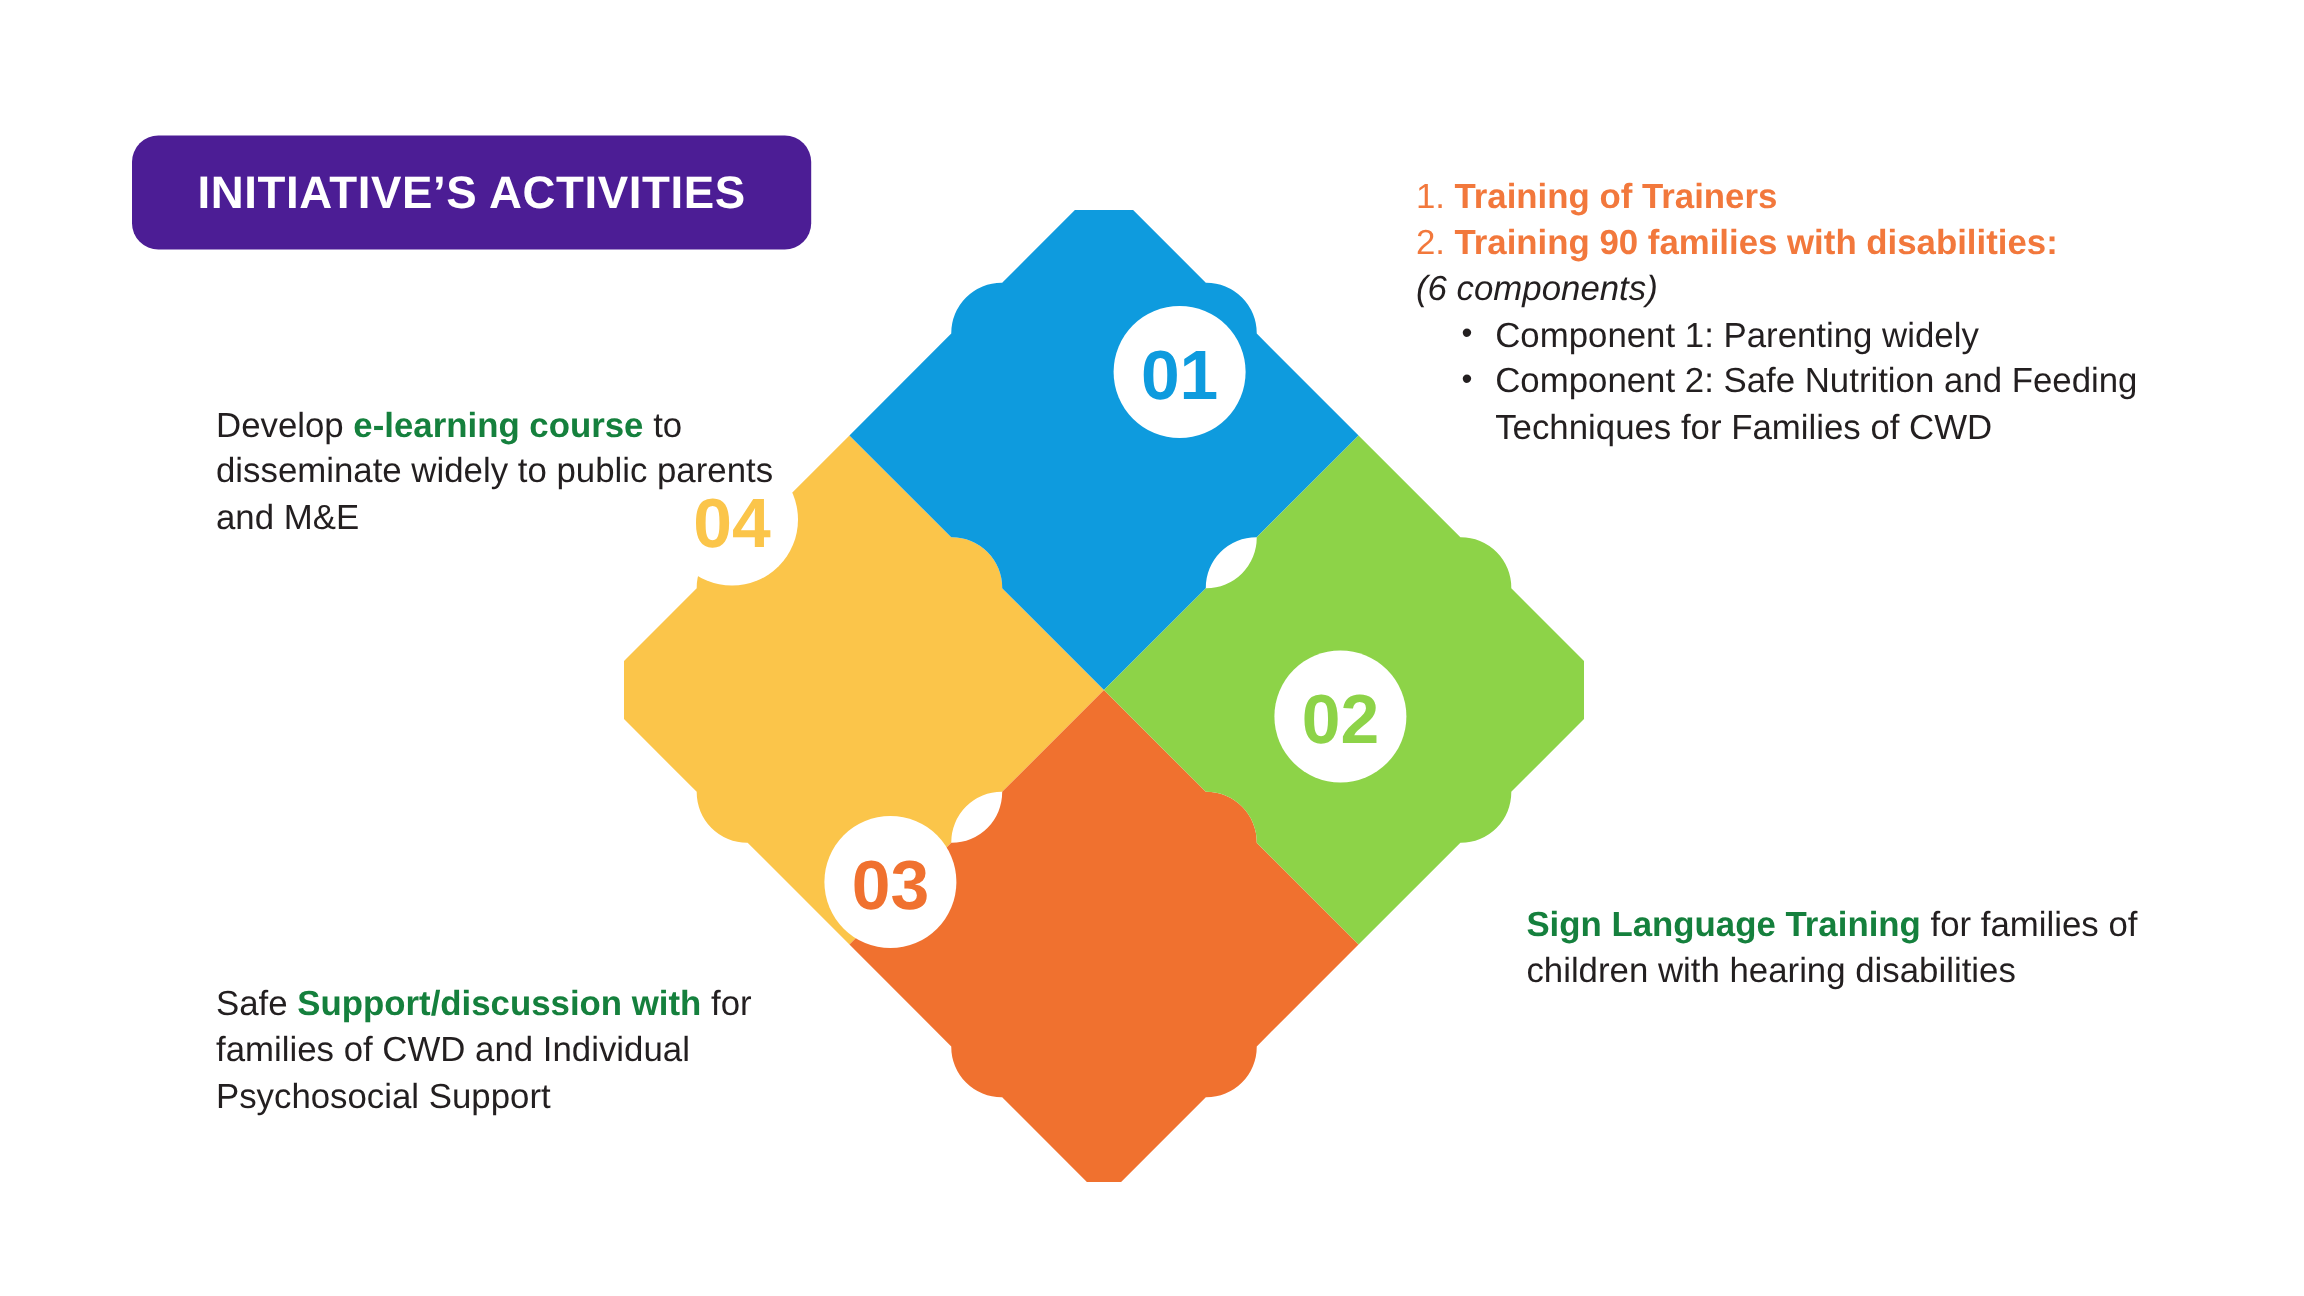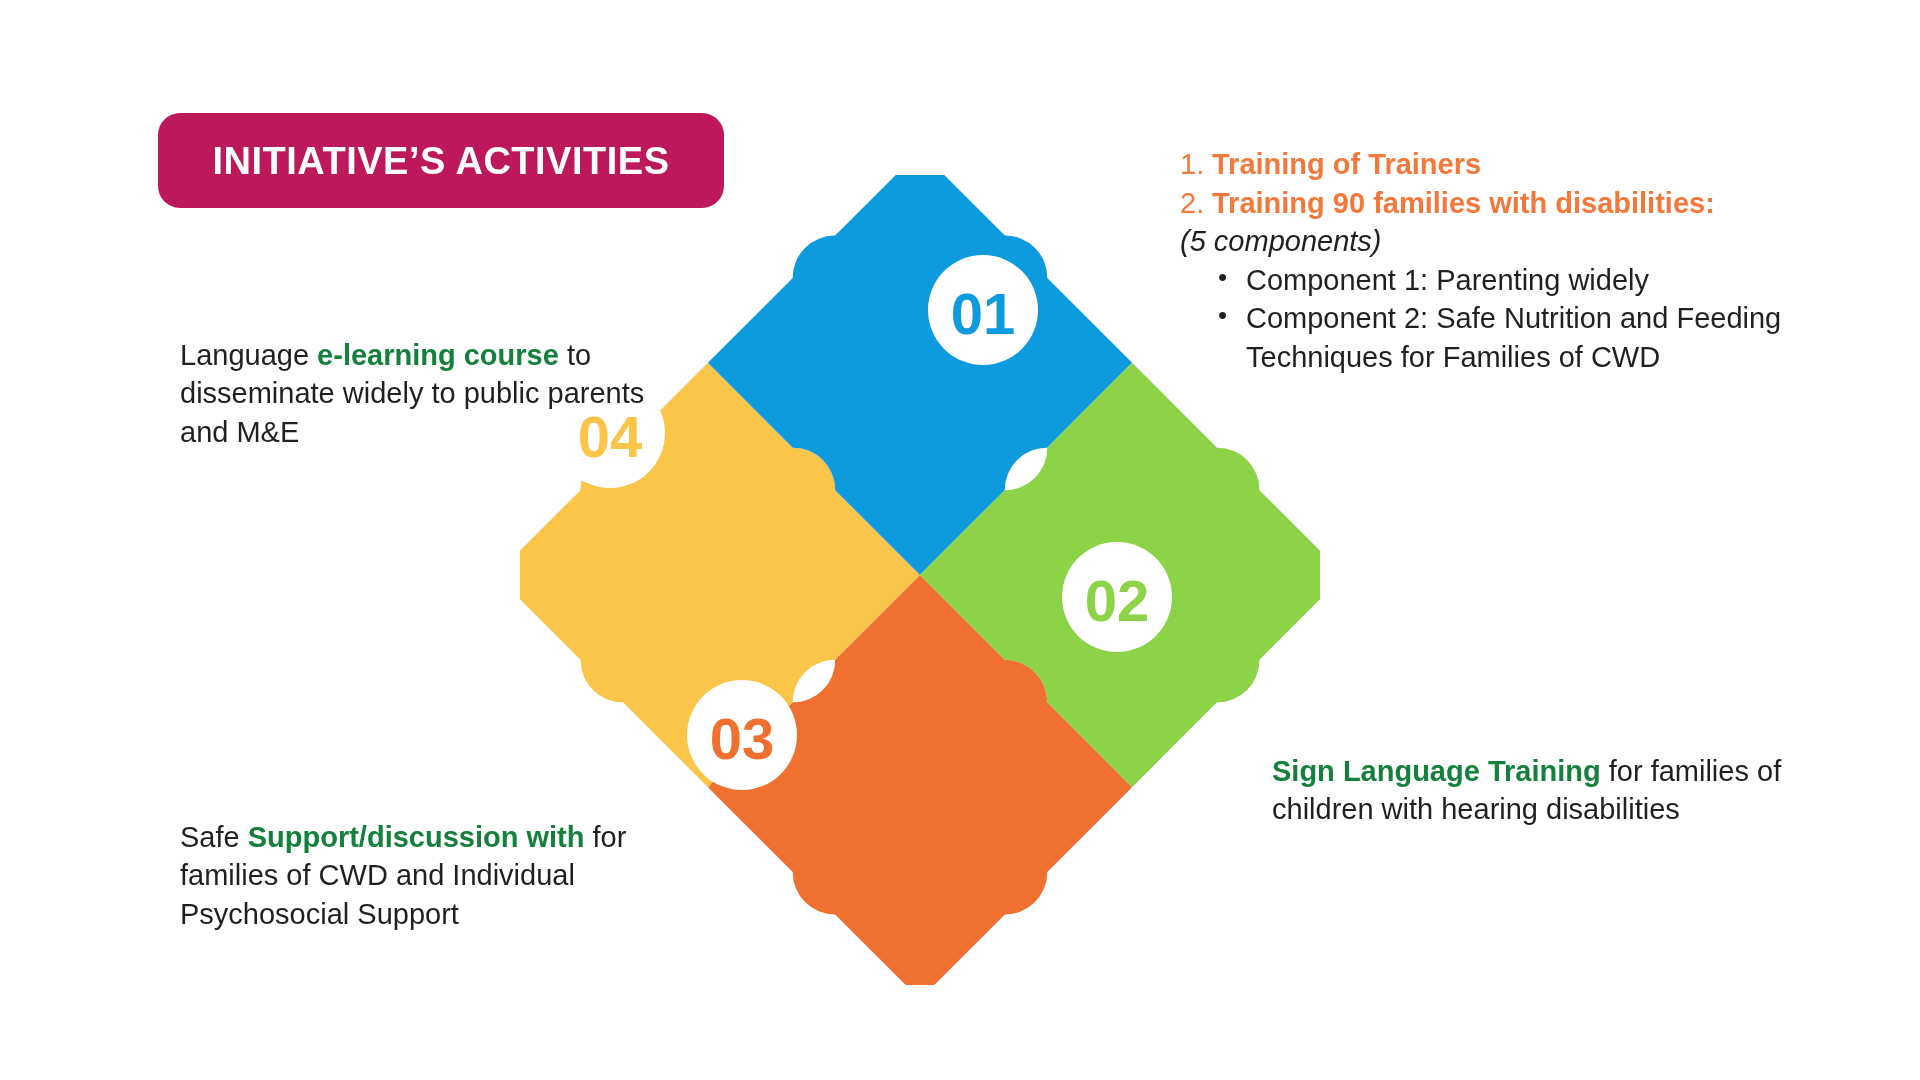--- a/index.html
+++ b/index.html
@@ -16,28 +16,27 @@
     color: #231f20;
   }
 
   
   #title-badge {
     position: absolute;
     left: 110px;
     top: 113px;
     width: 566px;
     height: 95px;
-    background: #be185d;
+    background: #4c1d95;
     border-radius: 22px;
     display: flex;
     align-items: center;
     justify-content: center;
     box-sizing: border-box;
     padding: 0 1px;
-    margin-left: 48px;
   }
   #title-badge .title-text {
     color: #ffffff;
     font-size: 38px;
     font-weight: bold;
     letter-spacing: 0.5px;
     line-height: 1;
     white-space: nowrap;
   }
 
@@ -223,21 +222,21 @@
   <ol class="num-list">
     <li>
       <span class="marker">1.</span>
       <span>Training of Trainers</span>
     </li>
     <li>
       <span class="marker">2.</span>
       <span>Training 90 families with disabilities:</span>
     </li>
   </ol>
-  <div class="components-note">(5 components)</div>
+  <div class="components-note">(6 components)</div>
   <ul class="bullet-list">
     <li>
       <span class="dot">•</span>
       <span>Component 1: Parenting widely</span>
     </li>
     <li>
       <span class="dot">•</span>
       <span>Component 2: Safe Nutrition and Feeding Techniques for Families of CWD</span>
     </li>
   </ul>
@@ -245,14 +244,14 @@
 
 <div class="text-block" id="block-02">
   <span class="hl">Sign Language Training</span><span> for families of children with hearing disabilities</span>
 </div>
 
 <div class="text-block" id="block-03">
   <span>Safe </span><span class="hl">Support/discussion with</span><span> for families of CWD and Individual Psychosocial Support</span>
 </div>
 
 <div class="text-block" id="block-04">
-  <span>Language </span><span class="hl">e-learning course</span><span> to disseminate widely to public parents and M&amp;E</span>
+  <span>Develop </span><span class="hl">e-learning course</span><span> to disseminate widely to public parents and M&amp;E</span>
 </div>
 
 </body></html>

